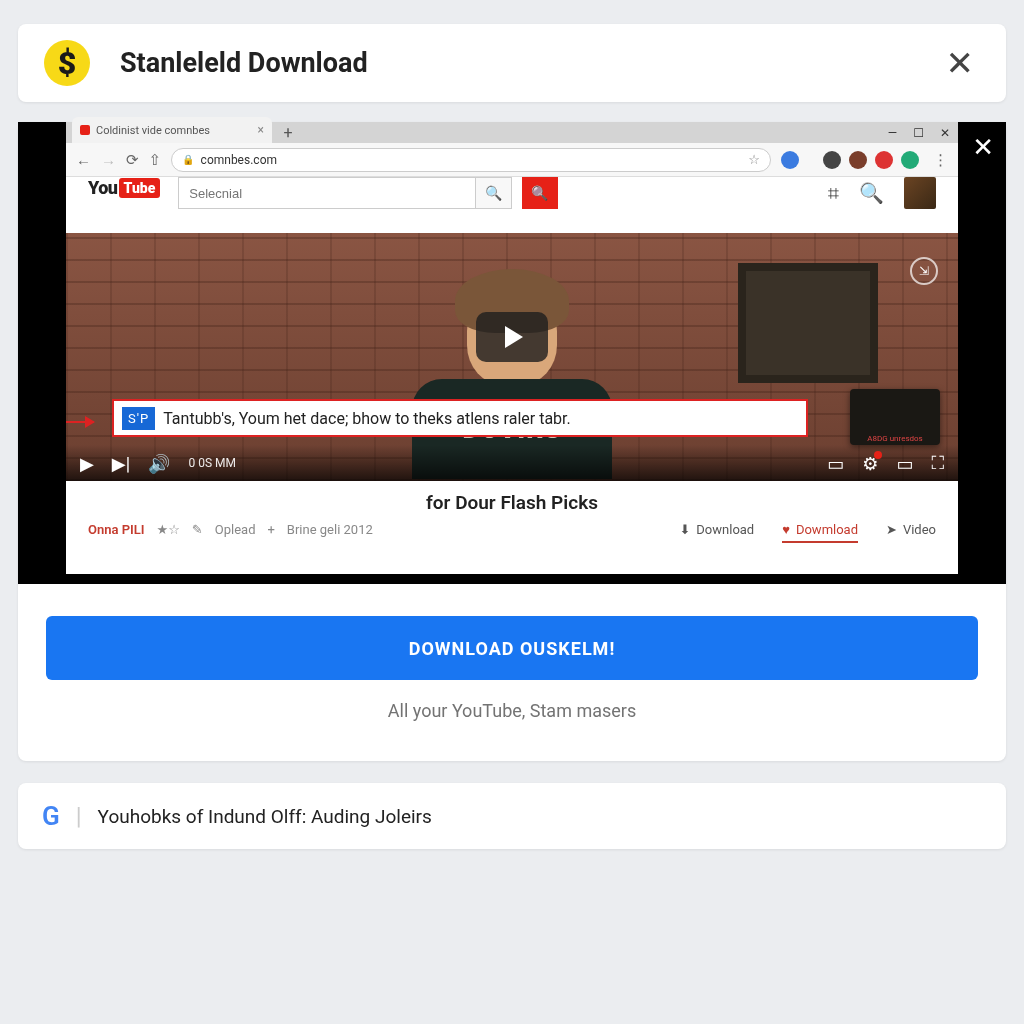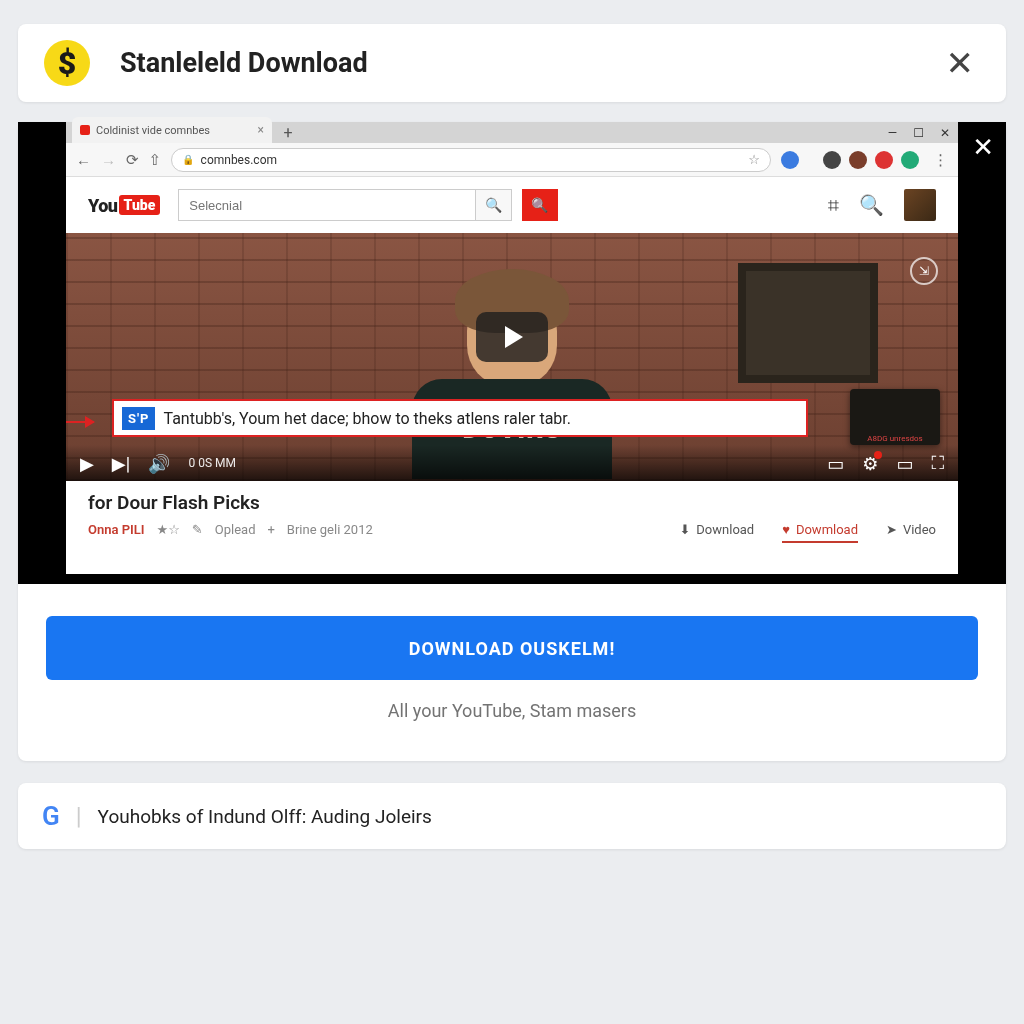--- a/index.html
+++ b/index.html
@@ -160,21 +160,21 @@
 .ext-icon {
   width: 18px;
   height: 18px;
   border-radius: 50%;
   display: inline-block;
 }
 .yt-header {
   height: 56px;
   background: #fff;
   display: flex;
-  align-items: center;
+  align-items: flex-start;
   padding: 0 22px;
   gap: 18px;
 }
 .yt-logo {
   display: flex;
   align-items: center;
 }
 .yt-logo-you {
   font-weight: 900;
   font-size: 18px;
@@ -324,21 +324,21 @@
   background: #fff;
   border: 2px solid #d22;
   display: flex;
   align-items: center;
   padding: 0 8px;
   gap: 8px;
 }
 .caption-badge {
   background: #1668d6;
   color: #fff;
-  font-weight: 700;
+  font-weight: 400;
   font-size: 13px;
   padding: 4px 6px;
   letter-spacing: 1px;
 }
 .caption-text {
   font-size: 16px;
   color: #222;
 }
 .arrow-indicator {
   position: absolute;
@@ -398,20 +398,21 @@
 }
 .video-info {
   background: #fff;
   padding: 10px 22px 12px;
 }
 .video-title {
   font-size: 19px;
   font-weight: 600;
   color: #222;
   margin-bottom: 8px;
+  text-align: center;
 }
 .video-meta {
   display: flex;
   align-items: flex-start;
   gap: 12px;
   font-size: 13px;
 }
 .channel-name { color: #c43b2e; font-weight: 600; }
 .meta-star { color: #888; }
 .meta-sep { color: #888; }

